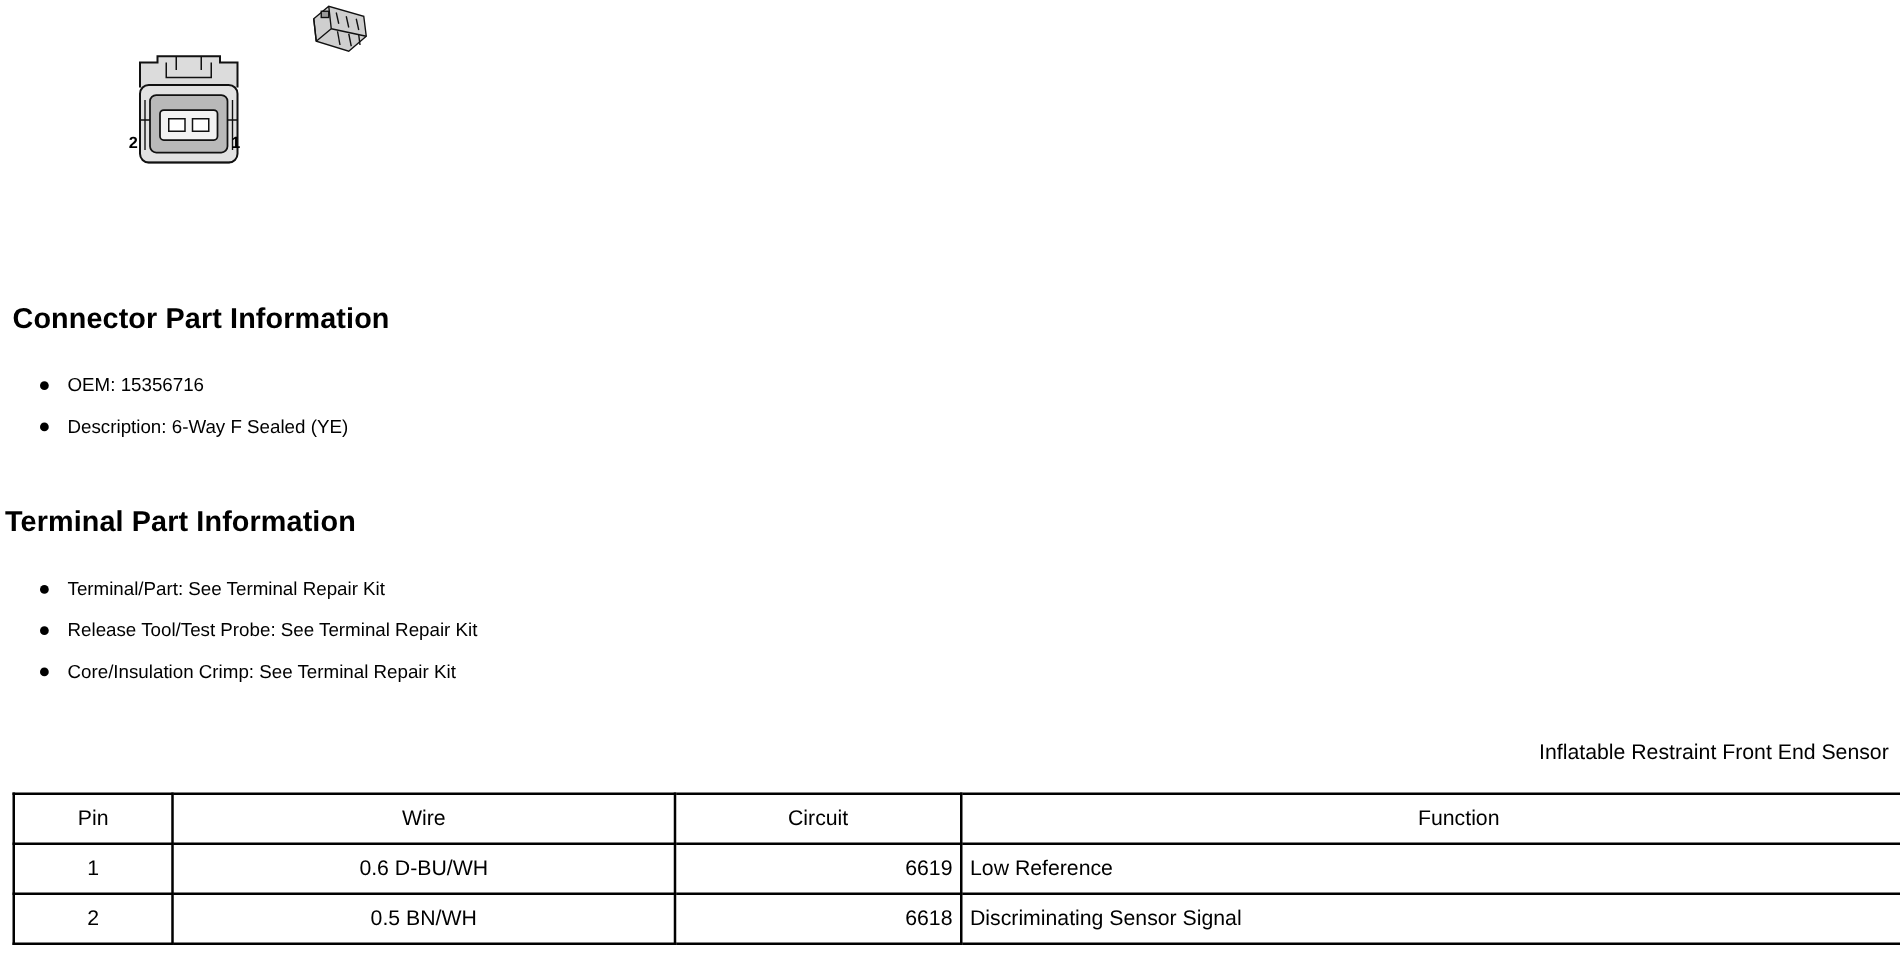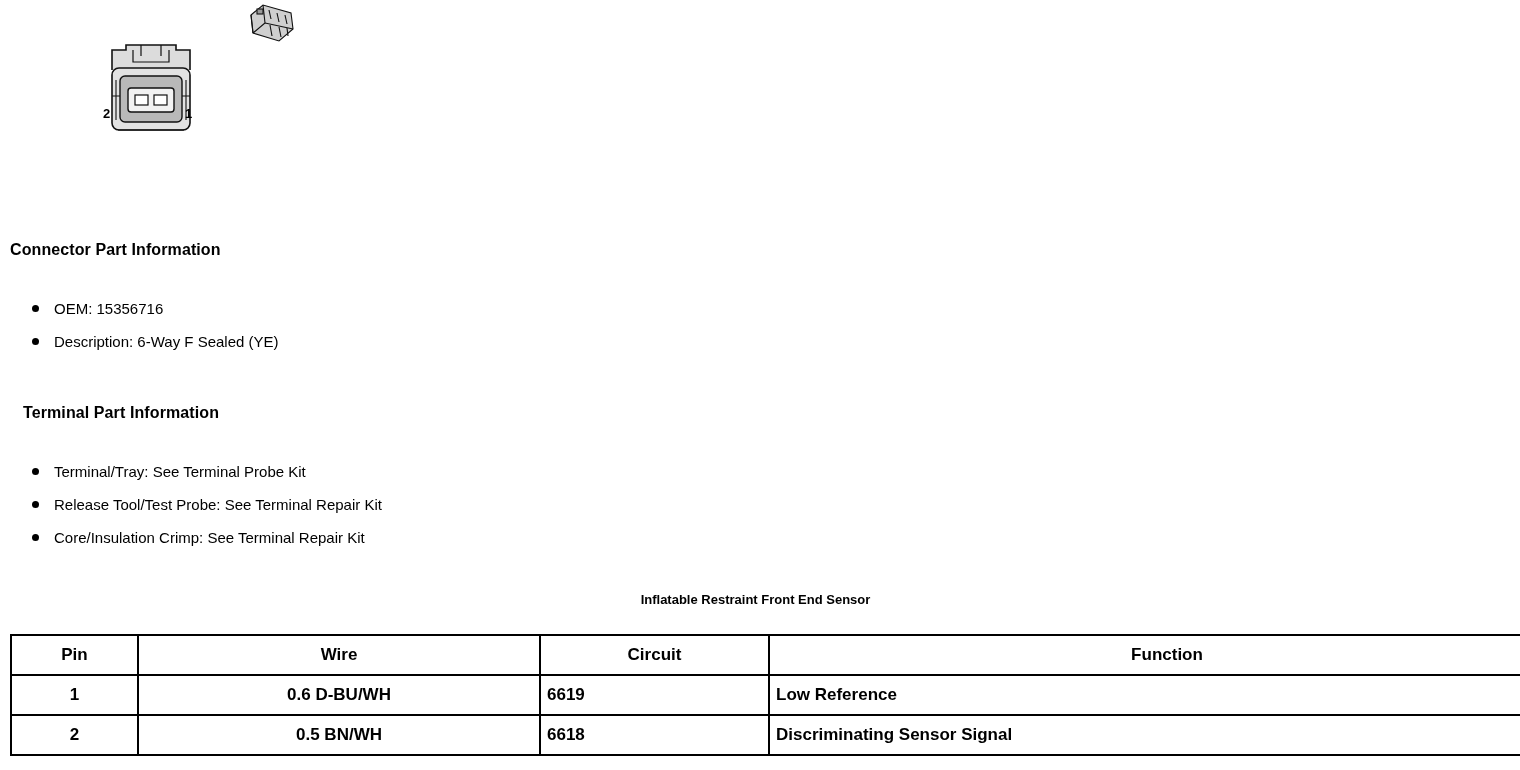--- a/index.html
+++ b/index.html
@@ -21,27 +21,27 @@
     position: absolute;
     left: 0;
     top: 0;
     width: 360px;
     height: 200px;
   }
 
   
   .section-heading {
     position: absolute;
-    font-size: 16px;
+    font-size: 23px;
     font-weight: bold;
     letter-spacing: 0.1px;
     white-space: nowrap;
   }
   #connector-part-heading { left: 10px; top: 241px; }
-  #terminal-part-heading  { left: 23px; top: 404px; }
+  #terminal-part-heading  { left: 4px; top: 404px; }
 
   .bullet-list {
     position: absolute;
     margin: 0;
     padding: 0;
     list-style: none;
   }
   .bullet-list li {
     position: relative;
     font-size: 15px;
@@ -60,50 +60,50 @@
   }
   #connector-part-list { left: 24px; top: 292px; }
   #terminal-part-list  { left: 24px; top: 455px; }
 
   
   #pin-table-title {
     position: absolute;
     left: 0;
     top: 592px;
     width: 1511px;
-    text-align: center;
-    font-size: 13px;
-    font-weight: bold;
+    text-align: right;
+    font-size: 17px;
+    font-weight: normal;
     white-space: nowrap;
   }
   #pin-table-wrapper {
     position: absolute;
     left: 10px;
     top: 634px;
     width: 1500px;
   }
   table.pin-table {
     border-collapse: collapse;
     width: 1500px;
     table-layout: fixed;
     font-size: 17px;
   }
   table.pin-table th,
   table.pin-table td {
     border: 2px solid #000;
     height: 38px;
     padding: 0 6px;
-    font-weight: bold;
+    font-weight: normal;
   }
   table.pin-table th {
     text-align: center;
   }
   .col-pin      { width: 113px; text-align: center; }
   .col-wire     { width: 388px; text-align: center; }
-  .col-circuit  { width: 215px; text-align: left; }
+  .col-circuit  { width: 215px; text-align: right; }
   .col-function { width: 782px; text-align: left; padding-left: 10px; }
 </style>
 </head>
 <body>
 
 <div id="connector-figure">
   <svg width="360" height="200" viewBox="0 0 360 200" xmlns="http://www.w3.org/2000/svg">
     <g fill="none" stroke="#111" stroke-width="1.1">
 
       <g transform="translate(243,3)">
@@ -155,21 +155,21 @@
     <span class="dot"></span>
     <span>Description: 6-Way F Sealed (YE)</span>
   </li>
 </ul>
 
 <div id="terminal-part-heading" class="section-heading">Terminal Part Information</div>
 
 <ul id="terminal-part-list" class="bullet-list">
   <li>
     <span class="dot"></span>
-    <span>Terminal/Tray: See Terminal Probe Kit</span>
+    <span>Terminal/Part: See Terminal Repair Kit</span>
   </li>
   <li>
     <span class="dot"></span>
     <span>Release Tool/Test Probe: See Terminal Repair Kit</span>
   </li>
   <li>
     <span class="dot"></span>
     <span>Core/Insulation Crimp: See Terminal Repair Kit</span>
   </li>
 </ul>

